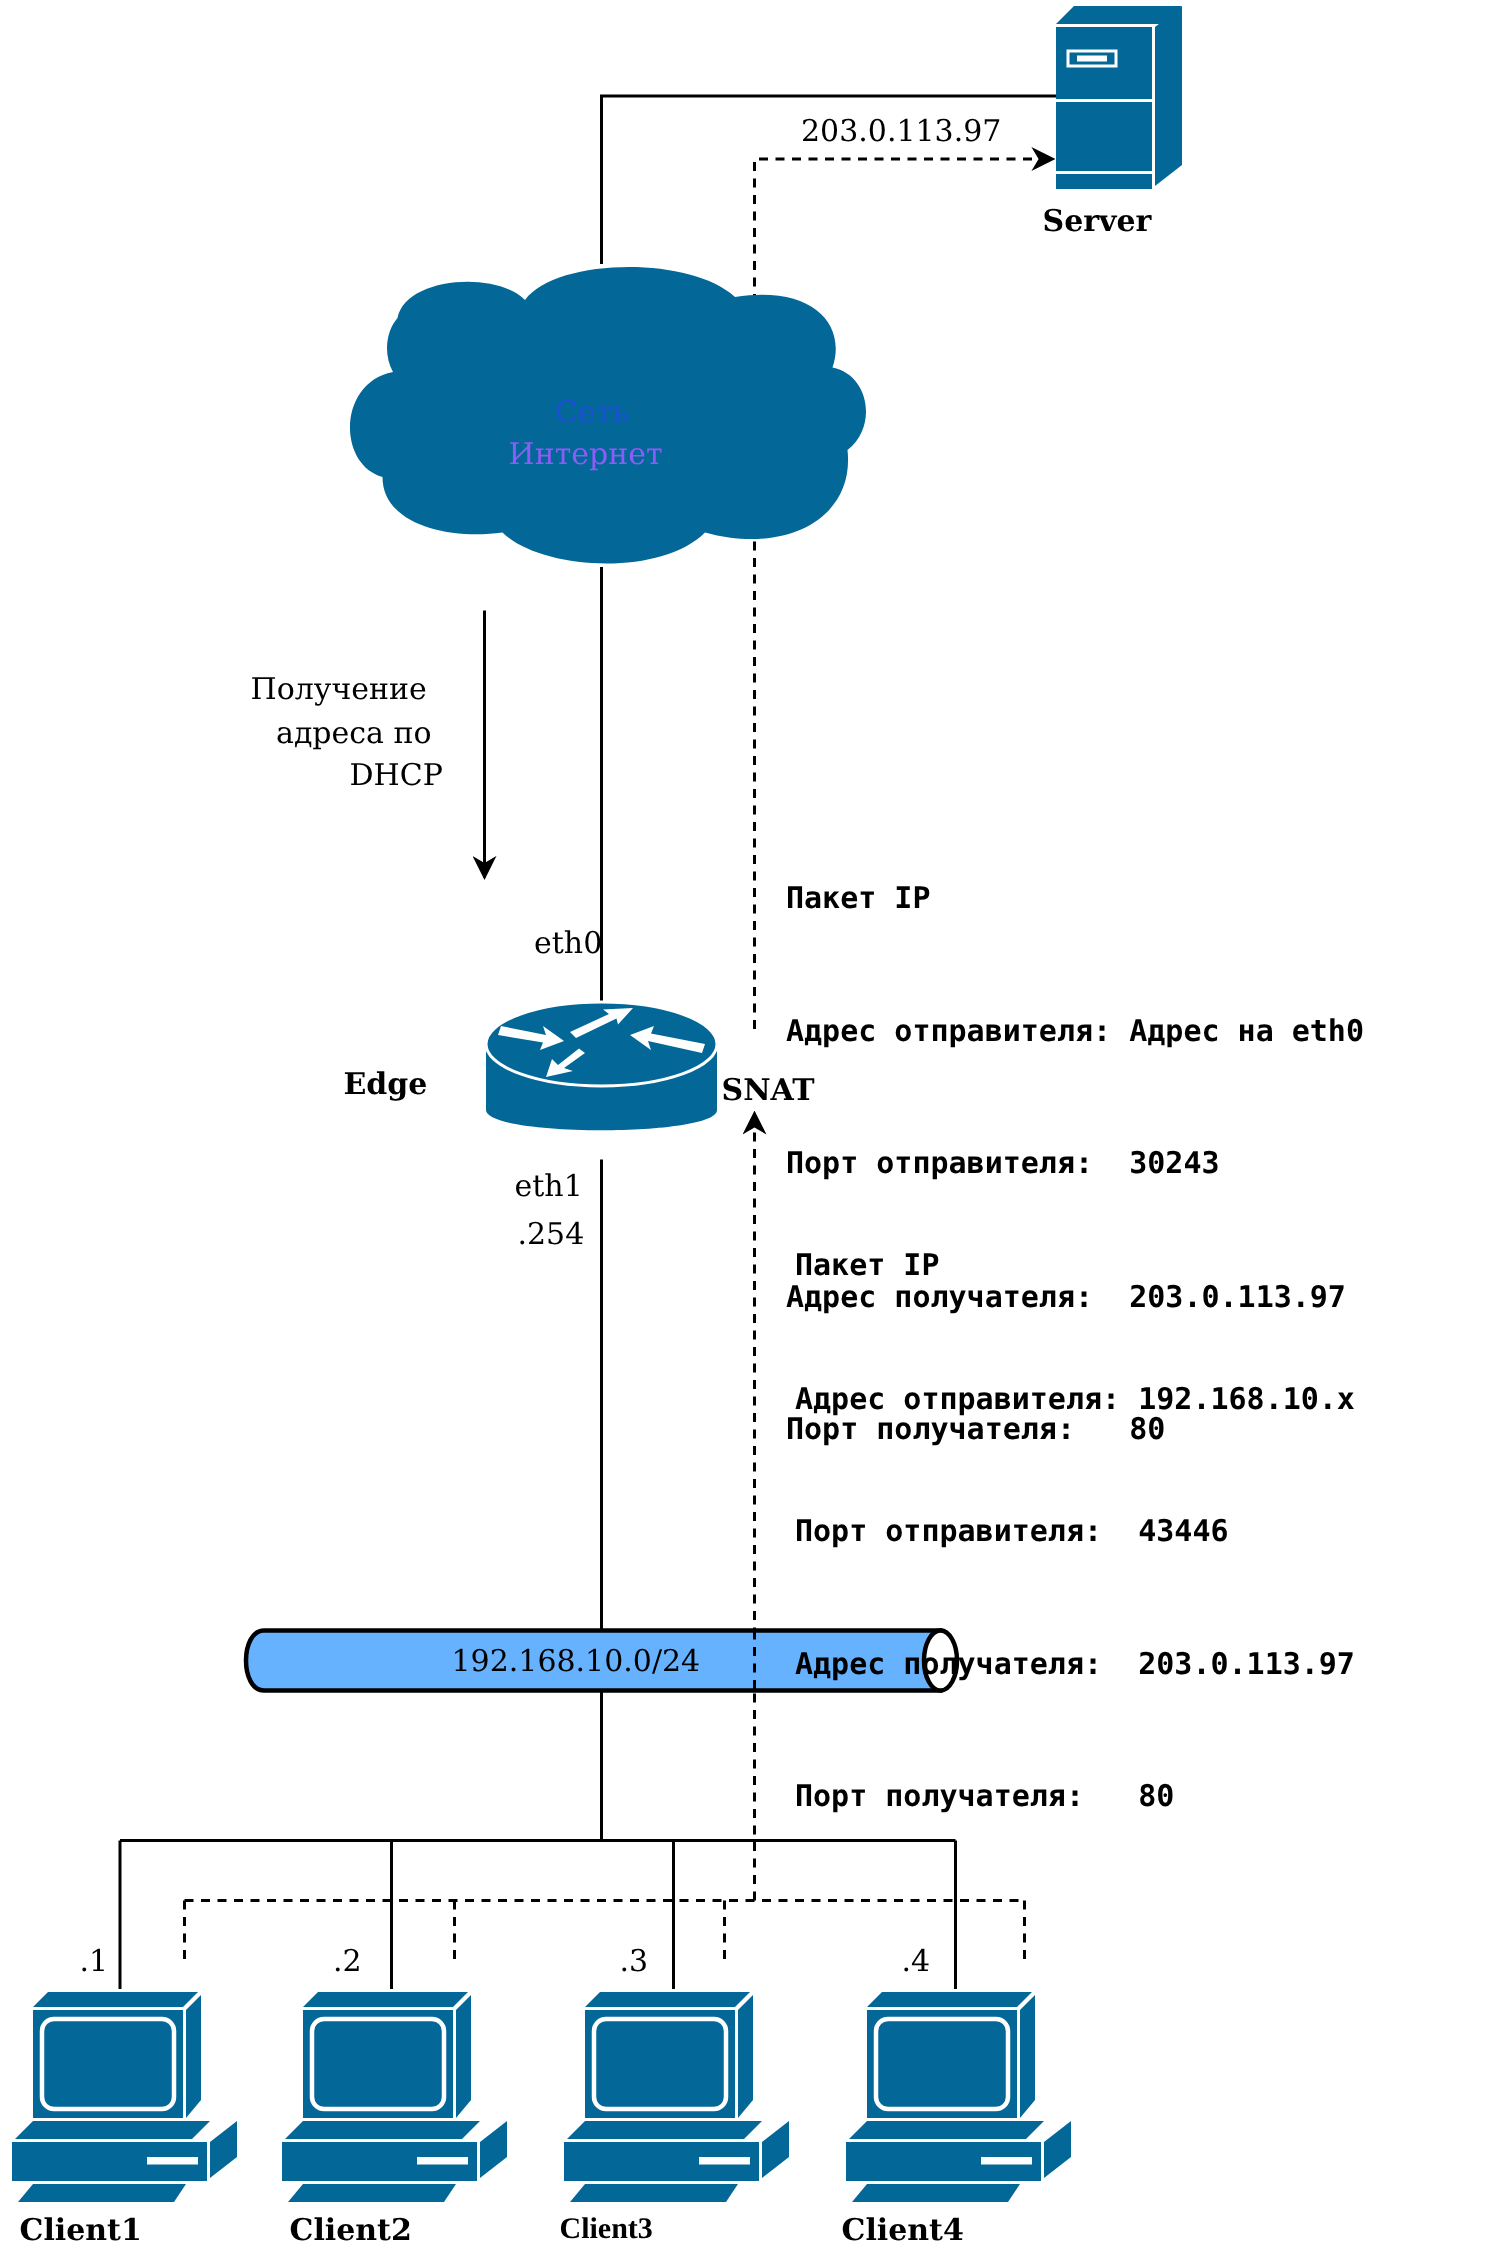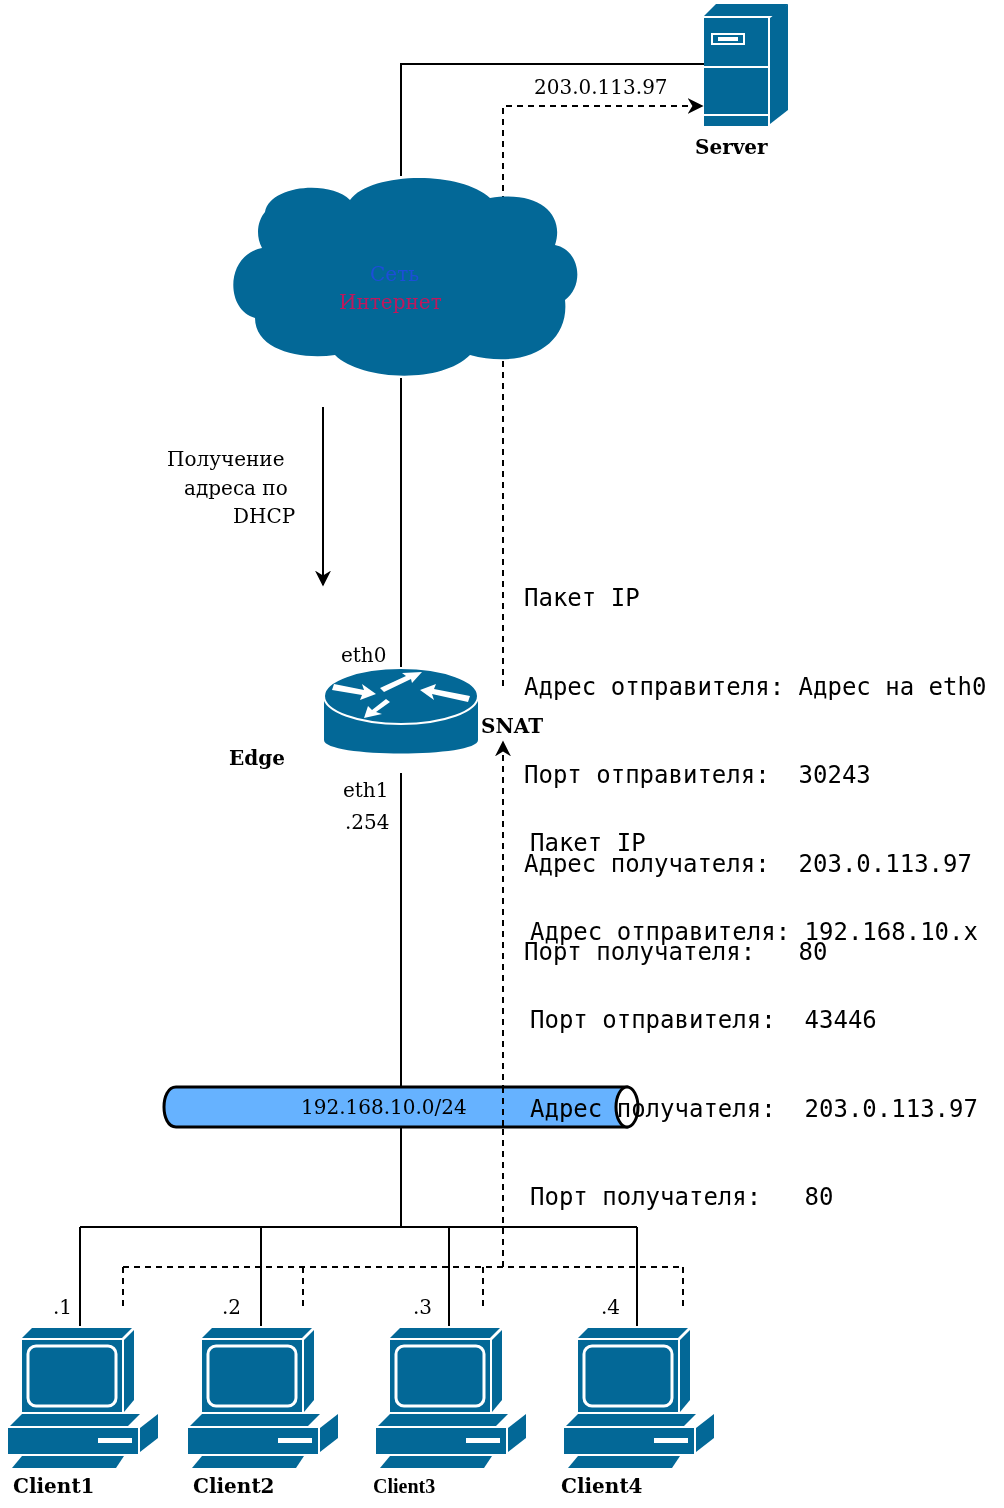--- a/index.html
+++ b/index.html
@@ -1,20 +1,20 @@
 <!DOCTYPE html>
 <html><head>
 <meta charset="utf-8">
 <style>
   html, body { margin: 0; padding: 0; background: #ffffff; }
   body { width: 1004px; height: 1508px; position: relative; overflow: hidden; }
   #canvas { position: absolute; left: 0; top: 0; }
   .lbl { position: absolute; font-family: "DejaVu Serif", serif; font-size: 20px; color: #000; white-space: nowrap; line-height: 28px; }
   .bold { font-weight: bold; }
-  .packet { position: absolute; font-family: "DejaVu Sans Mono", monospace; font-size: 24px; line-height: 29.5px; color: #000; white-space: pre; }
+  .packet { position: absolute; font-family: "DejaVu Sans Mono", monospace; font-size: 20px; line-height: 29.5px; color: #000; white-space: pre; font-weight: bold; }
 </style>
 </head>
 <body>
 
 <svg id="canvas" width="1004" height="1508" viewBox="0 0 1004 1508">
   <defs>
     <marker id="arrow" viewBox="0 0 10 10" refX="9" refY="5" markerWidth="8" markerHeight="8" orient="auto-start-reverse">
       <path d="M0,0 L10,5 L0,10 L3,5 Z" fill="#000"></path>
     </marker>
     <symbol id="pc" viewBox="0 0 154 140">
@@ -94,28 +94,28 @@
   <use href="#pc" x="4" y="1328" width="154" height="140"></use>
   <use href="#pc" x="184" y="1328" width="154" height="140"></use>
   <use href="#pc" x="372" y="1328" width="154" height="140"></use>
   <use href="#pc" x="560" y="1328" width="154" height="140"></use>
 </svg>
 
 <div class="lbl" style="left:534px; top:73px;">203.0.113.97</div>
 <div class="lbl bold" style="left:695px; top:133px;text-align:right;">Server</div>
 
 <div class="lbl" style="left:370px; top:260px; color:#1d4ed8;">Сеть</div>
-<div class="lbl" style="left:339px; top:288px; color:#be185d;">Интернет</div>
+<div class="lbl" style="left:339px; top:288px; color:#8b5cf6;">Интернет</div>
 
 <div class="lbl" style="left:167px; top:445px;">Получение</div>
 <div class="lbl" style="left:184px; top:474px;">адреса по</div>
 <div class="lbl" style="left:233px; top:502px;">DHCP</div>
 
-<div class="lbl" style="left:341px; top:614px;margin-top:27px;">eth0</div>
-<div class="lbl bold" style="left:229px; top:708px;margin-top:36px;">Edge</div>
+<div class="lbl" style="left:356px; top:614px;">eth0</div>
+<div class="lbl bold" style="left:229px; top:708px;">Edge</div>
 <div class="lbl bold" style="left:481px; top:712px;">SNAT</div>
 <div class="lbl" style="left:343px; top:776px;">eth1</div>
 <div class="lbl" style="left:345px; top:808px;">.254</div>
 
 <div class="packet" style="left:524px; top:525px;">
   <div>Пакет IP</div>
   <div><span>Адрес отправителя:</span> <span>Адрес на eth0</span></div>
   <div><span>Порт отправителя: </span> <span>30243</span></div>
   <div><span>Адрес получателя: </span> <span>203.0.113.97</span></div>
   <div><span>Порт получателя:  </span> <span>80</span></div>

